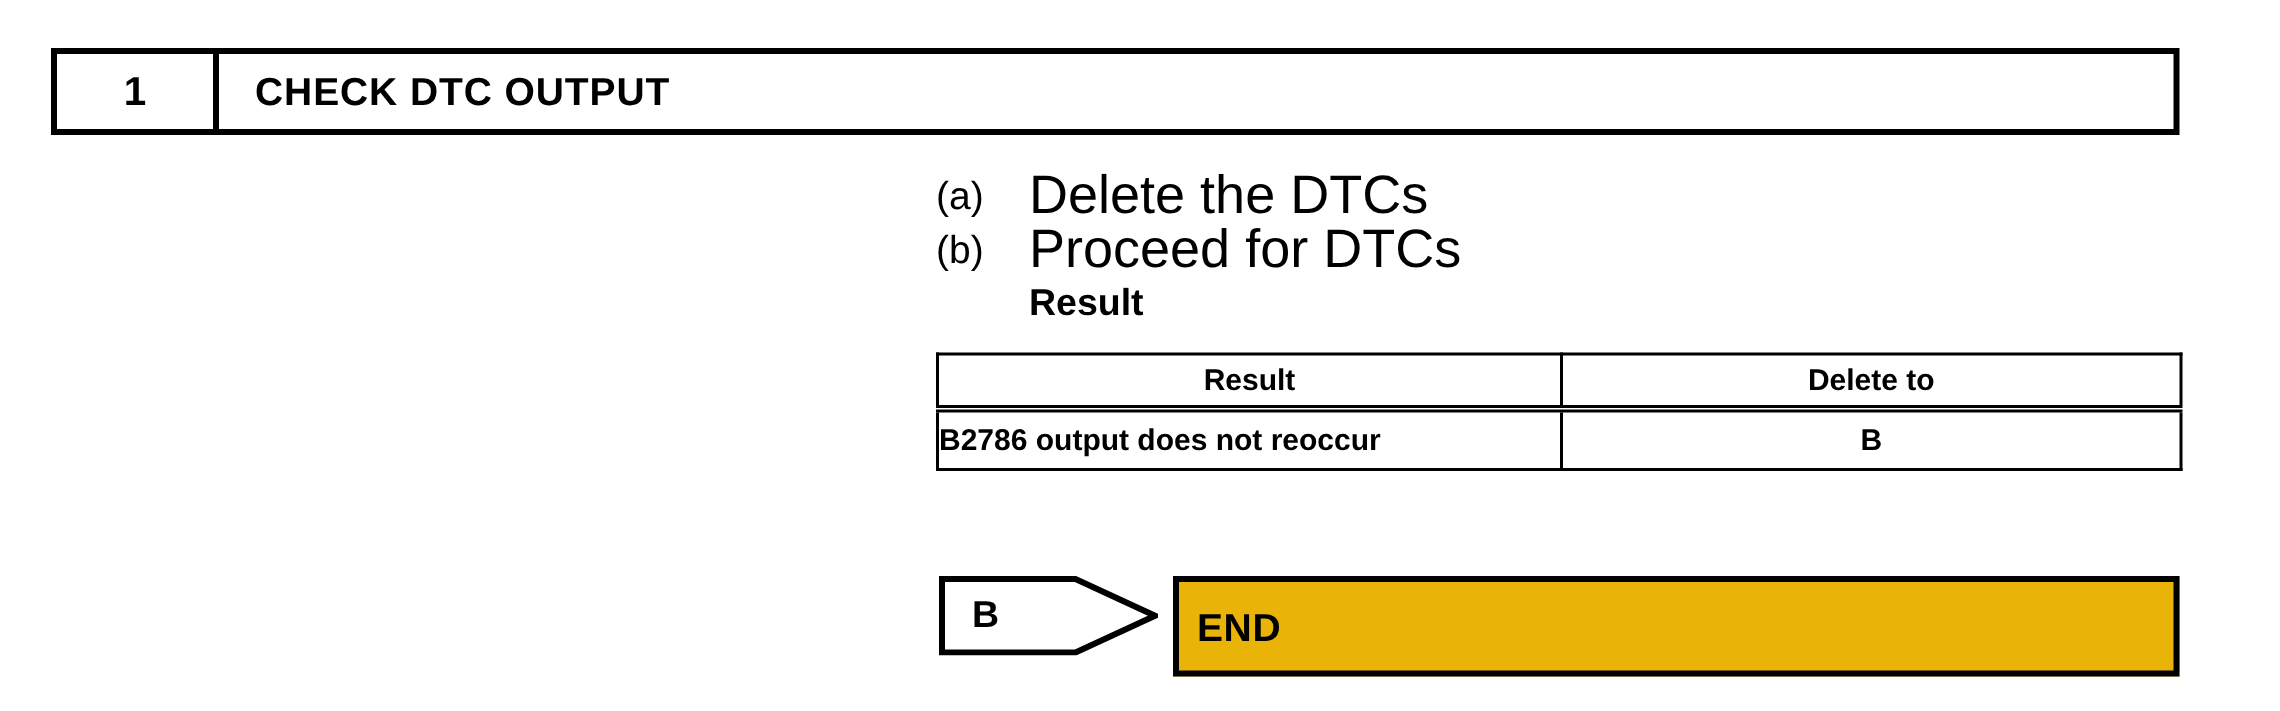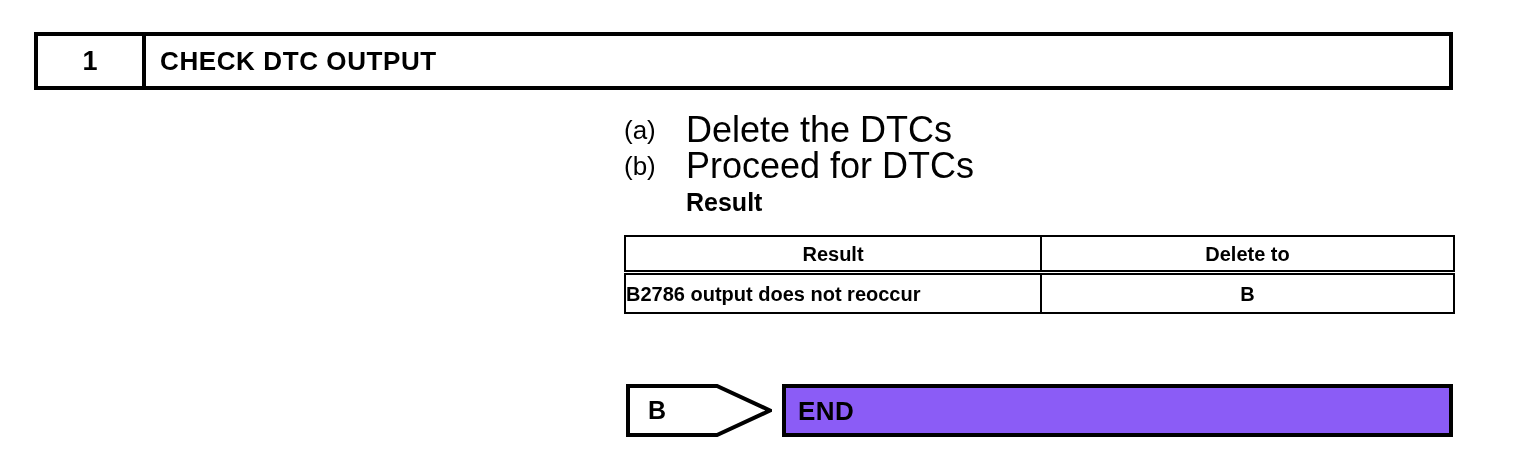--- a/index.html
+++ b/index.html
@@ -46,21 +46,21 @@
   .step-number {
     font-size: 27px;
     font-weight: bold;
     letter-spacing: 0px;
     line-height: 1;
   }
   .step-title-cell {
     flex: 1 1 auto;
     display: flex;
     align-items: center;
-    padding-left: 14px;
+    padding-left: 24px;
     box-sizing: border-box;
   }
   .step-title {
     font-size: 26px;
     font-weight: bold;
     letter-spacing: 0.6px;
     line-height: 1;
     white-space: nowrap;
   }
 
@@ -164,24 +164,24 @@
     align-items: center;
     font-size: 25px;
     font-weight: bold;
     line-height: 1;
   }
   .end-box {
     position: absolute;
     left: 156px;
     top: 0px;
     width: 671px;
-    height: 53px;
+    height: 67px;
     box-sizing: border-box;
     border: 4px solid #000000;
-    background: #8b5cf6;
+    background: #eab308;
     display: flex;
     align-items: center;
     padding-left: 12px;
   }
   .end-label {
     font-size: 26px;
     font-weight: bold;
     letter-spacing: 0.4px;
     line-height: 1;
     white-space: nowrap;

